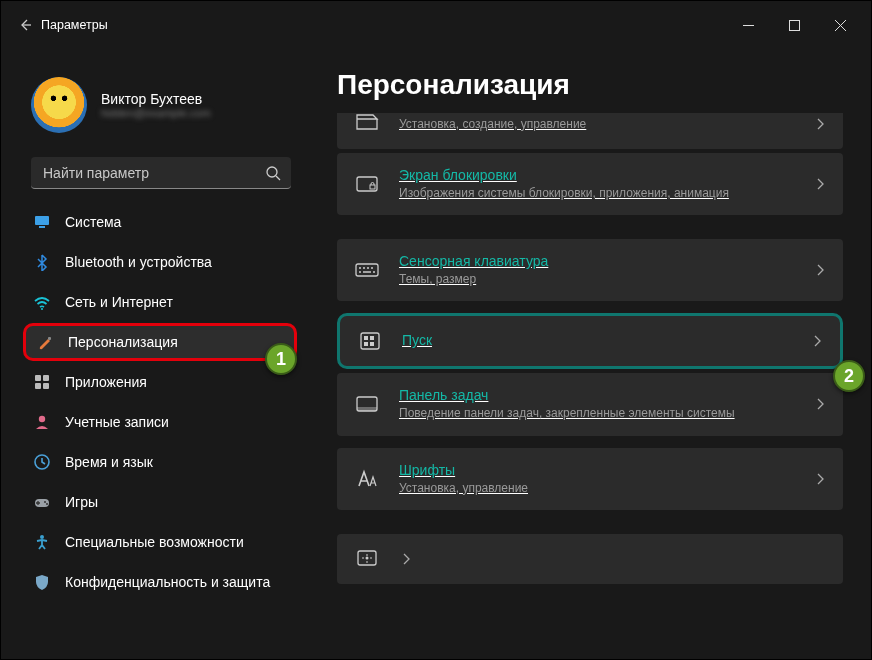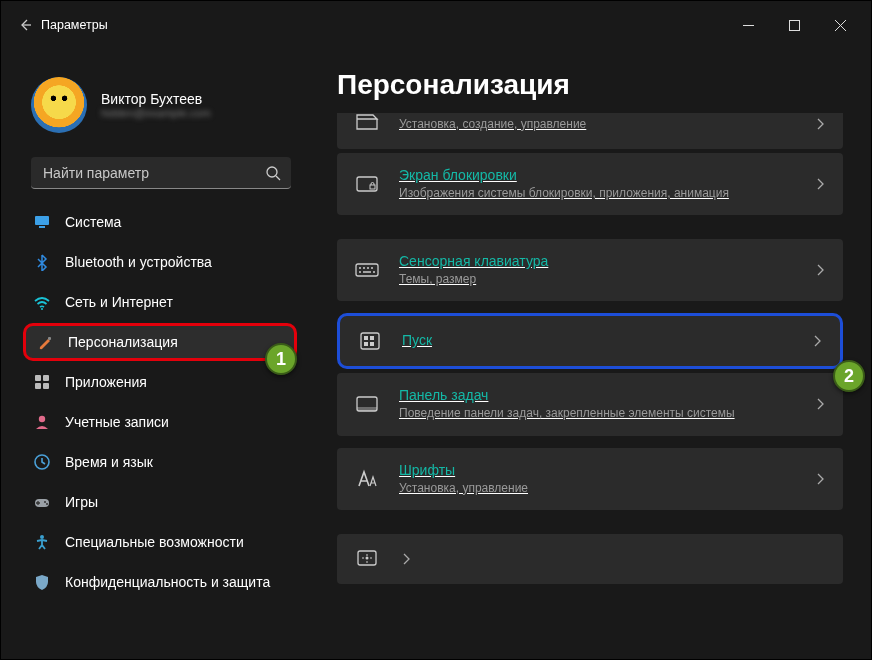--- a/index.html
+++ b/index.html
@@ -164,21 +164,21 @@
     padding: 14px 16px;
     gap: 18px;
     position: relative;
   }
   .card.partial-top {
     background: #2b2b2b;
     border-radius: 0 0 4px 4px;
     padding-top: 0;
   }
   .card.highlighted {
-    border: 3px solid #1d4ed8;
+    border: 3px solid #0f766e;
     border-radius: 10px;
   }
   .card-icon {
     width: 22px; height: 22px;
     display: flex; align-items: center; justify-content: center;
     color: #ddd;
     flex-shrink: 0;
   }
   .card-icon.wide { width: 28px; }
   .card-text { flex: 1; min-width: 0; text-decoration: underline; }

